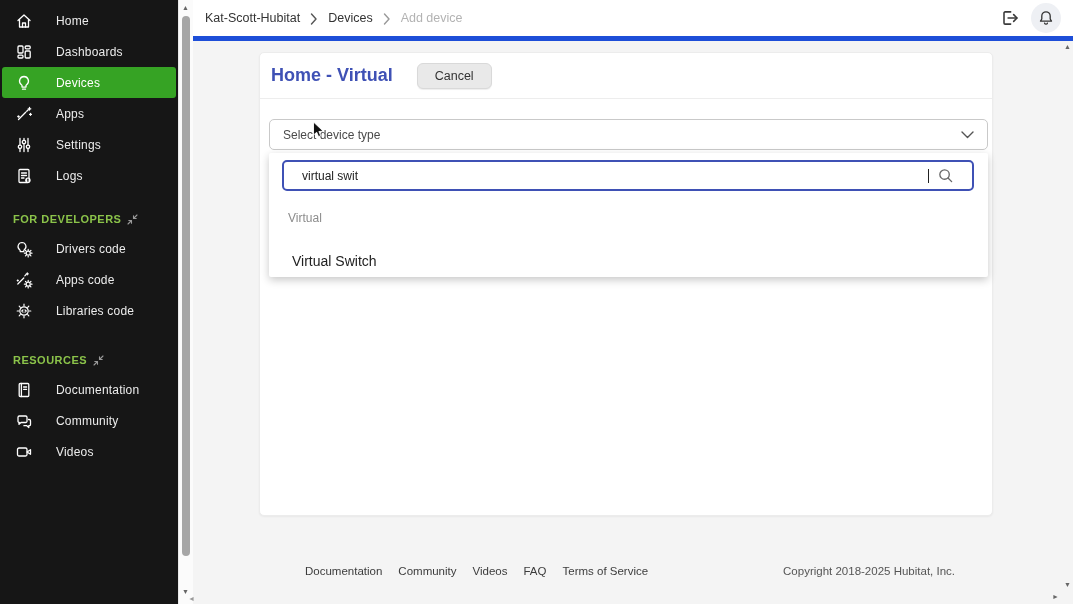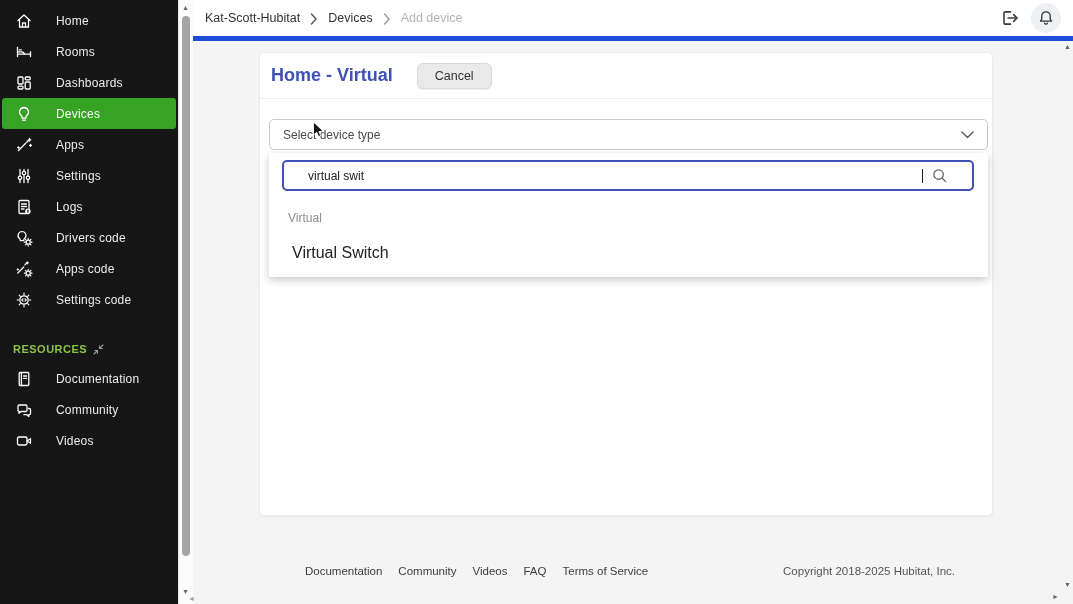--- a/index.html
+++ b/index.html
@@ -43,26 +43,26 @@
   .card{position:absolute;left:66px;top:52px;width:734px;height:464px;background:#fff;border:1px solid #ececec;border-radius:5px;box-shadow:0 1px 2px rgba(0,0,0,.05);}
   .card-header{height:46px;display:flex;align-items:center;padding:0 11px;border-bottom:1px solid #ededed;}
   .tab-label{font-size:18px;font-weight:bold;color:#3f51b5;cursor:pointer;}
   .cancel-btn{margin-left:24px;background:#e9e9e9;border:1px solid #d9d9d9;border-radius:6px;padding:5px 17px;font-size:12.5px;color:#333;cursor:pointer;box-shadow:0 1px 1px rgba(0,0,0,.07);}
 
   .select-box{position:absolute;left:9px;top:66px;width:719px;height:31px;background:#fff;border:1px solid #c9c9c9;border-radius:5px;display:flex;align-items:center;padding:0 13px;cursor:pointer;}
   .select-text{font-size:12px;color:#4a4a4a;}
   .select-chevron{margin-left:auto;display:inline-flex;}
 
   .dropdown{position:absolute;left:9px;top:100px;width:719px;height:124px;background:#fff;border-radius:2px;box-shadow:0 3px 8px rgba(0,0,0,.22);z-index:5;}
-  .search-wrap{position:absolute;left:13px;top:7px;width:692px;height:31px;border:2px solid #3f51b5;border-radius:5px;background:#fff;display:flex;align-items:center;padding:0 24px;}
+  .search-wrap{position:absolute;left:13px;top:7px;width:692px;height:31px;border:2px solid #3f51b5;border-radius:5px;background:#fff;display:flex;align-items:center;padding:0 18px;}
   .search-input{border:none;outline:none;flex:1;font-size:12px;color:#222;padding:0;background:transparent;}
   .caret{width:1.5px;height:14px;background:#222;flex-shrink:0;margin-left:-2px;}
   .search-ic{margin-left:8px;display:inline-flex;}
   .dd-group{position:absolute;left:19px;top:52px;height:26px;display:flex;align-items:center;font-size:12px;color:#8c8c8c;}
-  .dd-option{position:absolute;left:0;right:0;top:84px;height:32px;display:flex;align-items:center;padding-left:23px;font-size:16px;font-weight:500;color:#222;cursor:pointer;}
+  .dd-option{position:absolute;left:0;right:0;top:92px;height:32px;display:flex;align-items:center;padding-left:23px;font-size:14px;font-weight:500;color:#222;cursor:pointer;}
 
   
   .footer{position:absolute;left:112px;right:118px;top:565px;display:flex;align-items:center;}
   .f-link{font-size:11.5px;color:#3c3c3c;margin-right:16px;cursor:pointer;white-space:nowrap;}
   .f-copy{margin-left:auto;font-size:11.5px;color:#555;white-space:nowrap;}
 
   .cursor{position:absolute;left:119px;top:121px;z-index:9;pointer-events:none;}
 </style>
 </head>
 <body>
@@ -74,32 +74,20 @@
     <nav class="sb-nav">
       <div class="s-item">
         <span class="s-ic">
             <svg width="18" height="18" viewBox="0 0 18 18" fill="none" stroke="#fff" stroke-width="1.3" stroke-linecap="round" stroke-linejoin="round">
               <path d="M3 8.5L9 3l6 5.5"></path>
               <path d="M4.5 7.6V15h9V7.6"></path>
               <path d="M7.5 15v-4h3v4"></path>
             </svg>
           </span>
         <span class="s-lb">Home</span>
-      </div>
-      <div class="s-item">
-        <span class="s-ic">
-            <svg width="18" height="18" viewBox="0 0 18 18" fill="none" stroke="#fff" stroke-width="1.3" stroke-linecap="round" stroke-linejoin="round">
-              <path d="M2.5 4.5v9"></path>
-              <path d="M15.5 8.8v4.7"></path>
-              <path d="M2.5 11.2h13"></path>
-              <path d="M2.5 8.8h4.2a2.6 2.6 0 0 1 2.6 2.4"></path>
-              <path d="M4.3 6.8h2"></path>
-            </svg>
-          </span>
-        <span class="s-lb">Rooms</span>
       </div>
       <div class="s-item">
         <span class="s-ic">
             <svg width="18" height="18" viewBox="0 0 18 18" fill="none" stroke="#fff" stroke-width="1.3" stroke-linejoin="round">
               <rect x="3" y="3" width="5" height="7" rx="1"></rect>
               <rect x="3" y="12.2" width="5" height="2.8" rx="1"></rect>
               <rect x="10.2" y="3" width="5" height="2.8" rx="1"></rect>
               <rect x="10.2" y="8" width="5" height="7" rx="1"></rect>
             </svg>
           </span>
@@ -142,20 +130,29 @@
             <svg width="18" height="18" viewBox="0 0 18 18" fill="none" stroke="#fff" stroke-width="1.3" stroke-linecap="round" stroke-linejoin="round">
               <rect x="4" y="2.5" width="10" height="13" rx="1"></rect>
               <path d="M6.5 6h5M6.5 8.5h5M6.5 11h2.5"></path>
               <circle cx="12.9" cy="13.2" r="2.7" fill="#fff" stroke="none"></circle>
               <path d="M12.9 12.2v2" stroke="#161616" stroke-width="1.2"></path>
             </svg>
           </span>
         <span class="s-lb">Logs</span>
       </div>
 
+      <div class="s-head">
+        <span class="s-head-tx">FOR DEVELOPERS</span>
+        <span class="s-head-ic">
+            <svg width="11" height="11" viewBox="0 0 11 11" fill="none" stroke="#9a9a9a" stroke-width="1.1" stroke-linecap="round" stroke-linejoin="round">
+              <path d="M10 1L6.5 4.5M6.5 1.8v2.7h2.7"></path>
+              <path d="M1 10l3.5-3.5M4.5 9.2V6.5H1.8"></path>
+            </svg>
+          </span>
+      </div>
       <div class="s-item">
         <span class="s-ic">
             <svg width="18" height="18" viewBox="0 0 18 18" fill="none" stroke="#fff" stroke-width="1.2" stroke-linecap="round" stroke-linejoin="round">
               <path d="M7 2.5a4 4 0 0 1 2.6 7l-.8.9v1.2H5.2v-1.2l-.8-.9A4 4 0 0 1 7 2.5z"></path>
               <circle cx="13.2" cy="13.2" r="2"></circle>
               <path d="M13.2 10.4v-1M13.2 17v-1M16 13.2h1M9.4 13.2h1M15.2 11.2l.7-.7M10.5 15.9l.7-.7M15.2 15.2l.7.7M10.5 10.5l.7.7"></path>
             </svg>
           </span>
         <span class="s-lb">Drivers code</span>
       </div>
@@ -173,21 +170,21 @@
         <span class="s-lb">Apps code</span>
       </div>
       <div class="s-item">
         <span class="s-ic">
             <svg width="18" height="18" viewBox="0 0 18 18" fill="none" stroke="#fff" stroke-width="1.2" stroke-linecap="round" stroke-linejoin="round">
               <circle cx="9" cy="9" r="4.2"></circle>
               <path d="M9 2.2v1.6M9 14.2v1.6M15.8 9h-1.6M3.8 9H2.2M13.8 4.2l-1.1 1.1M5.3 12.7l-1.1 1.1M13.8 13.8l-1.1-1.1M5.3 5.3L4.2 4.2"></path>
               <path d="M8 7.8l-1.2 1.2L8 10.2M10 7.8l1.2 1.2-1.2 1.2"></path>
             </svg>
           </span>
-        <span class="s-lb">Settings code</span>
+        <span class="s-lb">Libraries code</span>
       </div>
 
       <div class="s-head res">
         <span class="s-head-tx">RESOURCES</span>
         <span class="s-head-ic">
             <svg width="11" height="11" viewBox="0 0 11 11" fill="none" stroke="#9a9a9a" stroke-width="1.1" stroke-linecap="round" stroke-linejoin="round">
               <path d="M10 1L6.5 4.5M6.5 1.8v2.7h2.7"></path>
               <path d="M1 10l3.5-3.5M4.5 9.2V6.5H1.8"></path>
             </svg>
           </span>

